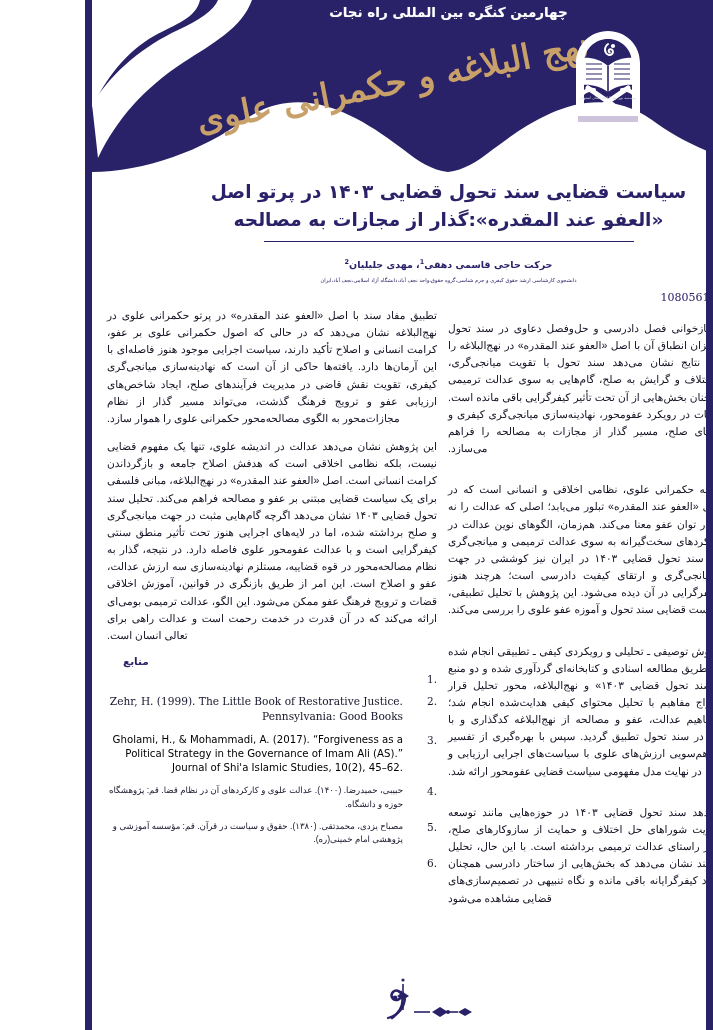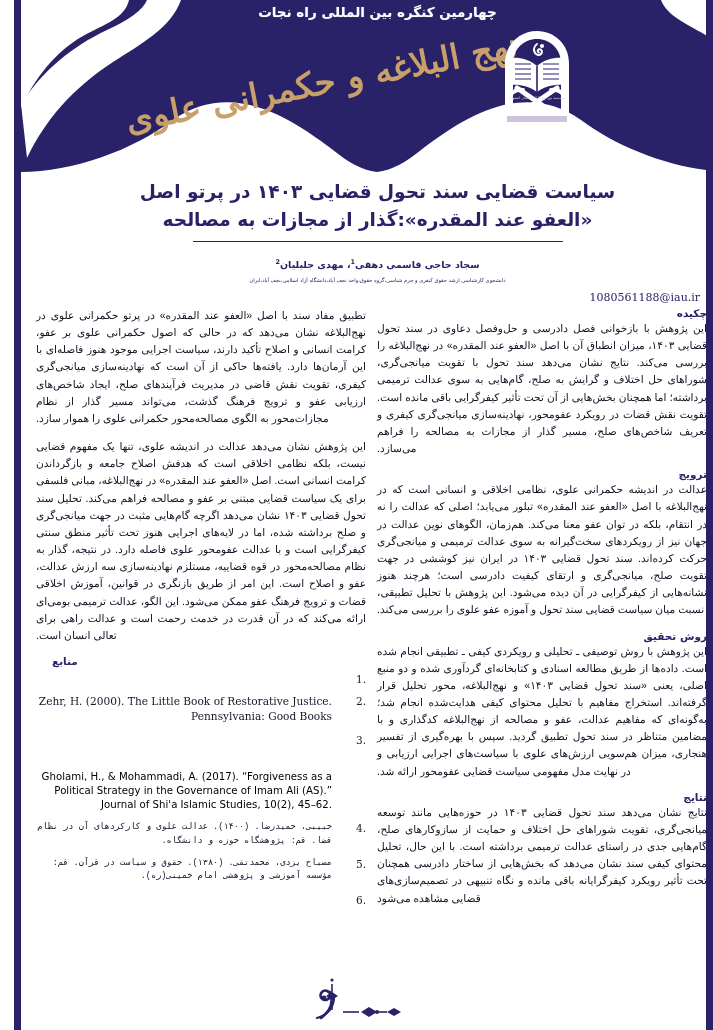--- a/index.html
+++ b/index.html
@@ -6,21 +6,21 @@
   html,body{margin:0;padding:0;}
   body{
     width:713px;height:1030px;
     background:#ffffff;
     font-family:"DejaVu Sans","Liberation Sans",sans-serif;
     overflow:hidden;
     position:relative;
   }
   .page{
     position:absolute;inset:0;
-    width:699px;height:1030px;
+    width:628px;height:1030px;
     box-sizing:border-box;
     border-left:7px solid #2a2268;
     border-right:7px solid #2a2268;
     background:#fff;
     overflow:hidden;
   }
 
   
   .header-wrap{
     position:absolute;top:0;left:0;width:713px;height:172px;
@@ -156,26 +156,26 @@
   }
   .ref-body{flex:1 1 auto;}
   .ref-en{
     direction:ltr;text-align:right;
     font-size:10.6px;line-height:1.4;
     color:#15152b;
     font-family:"DejaVu Serif","Liberation Serif",serif;
   }
   .ref-en.sans{
     font-family:"DejaVu Sans","Liberation Sans",sans-serif;
-    font-size:10.2px;color:#000;margin-top:37px;
+    font-size:10.2px;color:#000;
   }
   .ref-fa{
     direction:rtl;text-align:right;
     font-size:8.6px;line-height:1.55;color:#15152b;
-    font-family:Liberation Mono, monospace;
+    font-family:Liberation Sans, sans-serif;
   }
 
   
   .ornament{
     position:absolute;left:0;bottom:6px;width:713px;height:46px;
     z-index:4;pointer-events:none;
   }
 </style>
 </head>
 <body>
@@ -231,21 +231,21 @@
 
   <div class="title-block">
     <div class="poster-title">
       <span>سیاست قضایی سند تحول قضایی ۱۴۰۳ در پرتو اصل</span><br>
       <span>«العفو عند المقدره»:گذار از مجازات به مصالحه</span>
     </div>
     <div class="title-rule"></div>
   </div>
 
   <div class="authors">
-    <span>سجاد حاجی قاسمی دهقی</span><sup>1</sup><span>، </span><span>مهدی جلیلیان</span><sup>2</sup>
+    <span>حرکت حاجی قاسمی دهقی</span><sup>1</sup><span>، </span><span>مهدی جلیلیان</span><sup>2</sup>
   </div>
 
   <div class="affiliation">دانشجوی کارشناسی ارشد حقوق کیفری و جرم شناسی،گروه حقوق،واحد نجف آباد،دانشگاه آزاد اسلامی،نجف آباد،ایران</div>
 
   <div class="email">1080561188@iau.ir</div>
 
   <div class="cols">
 
     <div class="col col-right">
 
@@ -269,21 +269,21 @@
 
       <div class="ref-head">منابع</div>
 
       <ol class="refs" id="refs-list">
           <li>
             <div class="ref-num">1.</div>
           </li>
           <li>
             <div class="ref-num">2.</div>
             <div class="ref-body">
-              <div class="ref-en">Zehr, H. (2000). The Little Book of Restorative Justice. Pennsylvania: Good Books</div>
+              <div class="ref-en">Zehr, H. (1999). The Little Book of Restorative Justice. Pennsylvania: Good Books</div>
             </div>
           </li>
           <li>
             <div class="ref-num">3.</div>
             <div class="ref-body">
               <div class="ref-en sans">Gholami, H., &amp; Mohammadi, A. (2017). “Forgiveness as a Political Strategy in the Governance of Imam Ali (AS).” Journal of Shi'a Islamic Studies, 10(2), 45–62.</div>
             </div>
           </li>
           <li>
             <div class="ref-num">4.</div>

